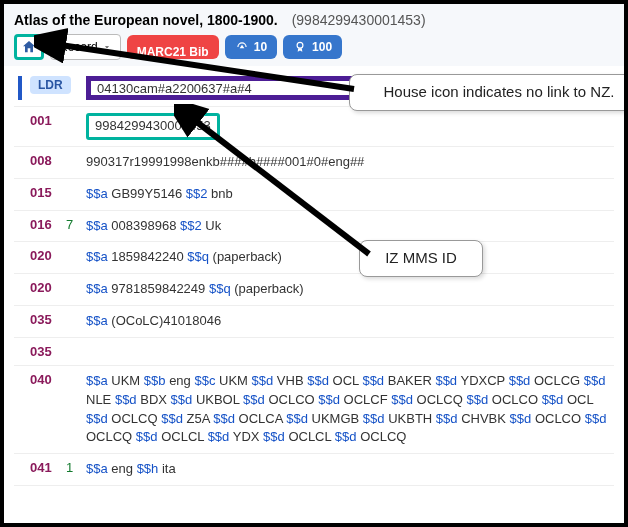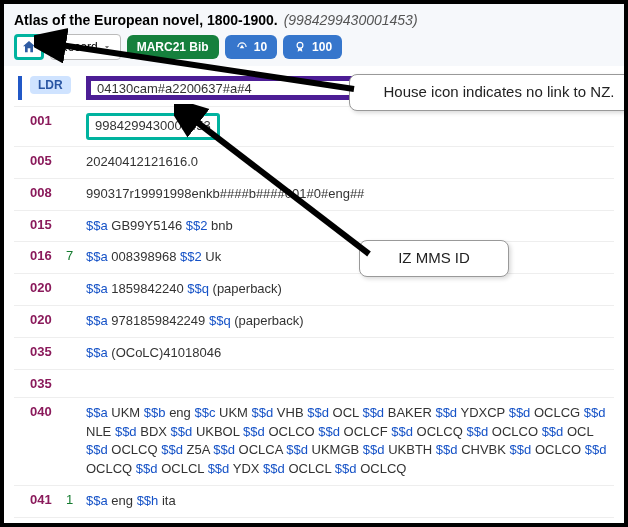--- a/index.html
+++ b/index.html
@@ -1,46 +1,46 @@
 <!DOCTYPE html>
 <html><head>
 <meta charset="utf-8">
 <style>
   * { box-sizing: border-box; }
   body { margin: 0; font-family: Arial, Helvetica, sans-serif; font-size: 13px; background: #fff; }
   .frame { width: 628px; height: 527px; border: 4px solid #000; position: relative; overflow: hidden; background: #fff; }
   .header { padding: 6px 10px 0 10px; background: #f6f8fb; }
   .title-row { font-size: 14px; padding: 2px 0 4px 0; }
   .title-row .title { font-weight: bold; }
-  .title-row .idparen { color: #555; margin-left: 2px; font-style: italic; }
+  .title-row .idparen { color: #555; margin-left: 10px; }
   .toolbar { display: flex; align-items: center; gap: 6px; padding: 2px 0 6px 0; }
   .btn { display: inline-flex; align-items: center; justify-content: center; height: 26px; border-radius: 4px; border: 1px solid #bbb; background: #fff; font-size: 12px; padding: 0 8px; }
   .btn-home { width: 30px; padding: 0; border: 3px solid #00b39f; border-radius: 4px; }
   .btn-record { }
   .chip { display: inline-flex; align-items: center; height: 24px; border-radius: 6px; padding: 0 10px; font-size: 12px; font-weight: bold; color: #fff; gap: 5px; }
-  .chip-blue1 { background: #15803d; }
+  .chip-blue1 { background: #ef4444; align-items: flex-end; }
   .chip-blue2 { background: #3676cc; }
   .chip-blue3 { background: #3676cc; }
   .chip svg { flex: none; }
   .rows { padding: 4px 10px 10px 10px; }
   .row { display: flex; padding: 6px 4px; border-top: 1px solid #eee; font-size: 13px; align-items: flex-start; }
   .row:first-child { border-top: none; }
   .row .bar { width: 4px; align-self: stretch; margin-right: 8px; }
   .row.selected .bar { background: #2158c7; }
   .row .tag { width: 36px; color: #8a1a5b; font-weight: 600; }
   .row .ind { width: 20px; color: #137a2e; text-align: left; }
   .row .val { flex: 1; color: #333; line-height: 1.45; }
   .row .sub { color: #1552c7; }
   .row .txt { color: #333; }
   .ldr-pill { background: #cfe3ff; color: #2a56a3; font-weight: bold; padding: 2px 8px; border-radius: 4px; display: inline-block; font-size: 12px; }
   .input { width: 470px; height: 24px; border: 5px solid #4c1d95; padding: 2px 6px; font-family: inherit; font-size: 13px; background: #fff; color: #333; }
   .boxed { border: 3px solid #00b39f; border-radius: 3px; padding: 1px 6px; display: inline-block; }
   .callout { position: absolute; background: #fff; border: 1px solid #999; border-radius: 8px; padding: 8px 14px; text-align: center; font-size: 15px; line-height: 1.25; color: #222; box-shadow: 2px 2px 4px rgba(0,0,0,.15); }
   .callout1 { top: 70px; left: 345px; width: 300px; }
-  .callout2 { top: 236px; left: 355px; width: 150px; }
+  .callout2 { top: 236px; left: 355px; width: 124px; }
   svg.arrow { position: absolute; pointer-events: none; }
 </style>
 </head>
 <body>
 
 <div class="frame">
   <div class="header">
     <div class="title-row">
       <span class="title">Atlas of the European novel, 1800-1900.</span>
       <span class="idparen">(9984299430001453)</span>
@@ -81,26 +81,20 @@
         <div class="bar"></div>
         <div class="tag"><span class="ldr-pill">LDR</span></div>
         <div class="ind"></div>
         <div class="val"><input class="input" value="04130cam#a2200637#a#4" style=""></div>
       </div>
       <div class="row">
         <div class="bar"></div>
         <div class="tag">001</div>
         <div class="ind"></div>
         <div class="val"><span class="boxed">9984299430001453</span></div>
-      </div>
-      <div class="row">
-        <div class="bar"></div>
-        <div class="tag">005</div>
-        <div class="ind"></div>
-        <div class="val">20240412121616.0</div>
       </div>
       <div class="row">
         <div class="bar"></div>
         <div class="tag">008</div>
         <div class="ind"></div>
         <div class="val">990317r19991998enkb####b####001#0#eng##</div>
       </div>
       <div class="row">
         <div class="bar"></div>
         <div class="tag">015</div>

